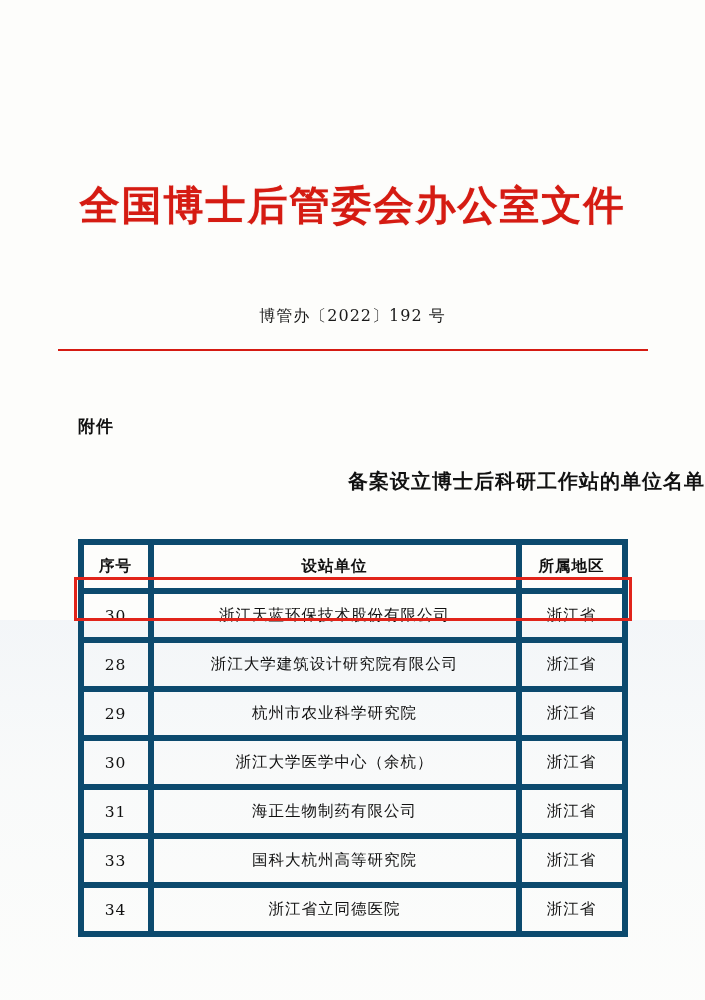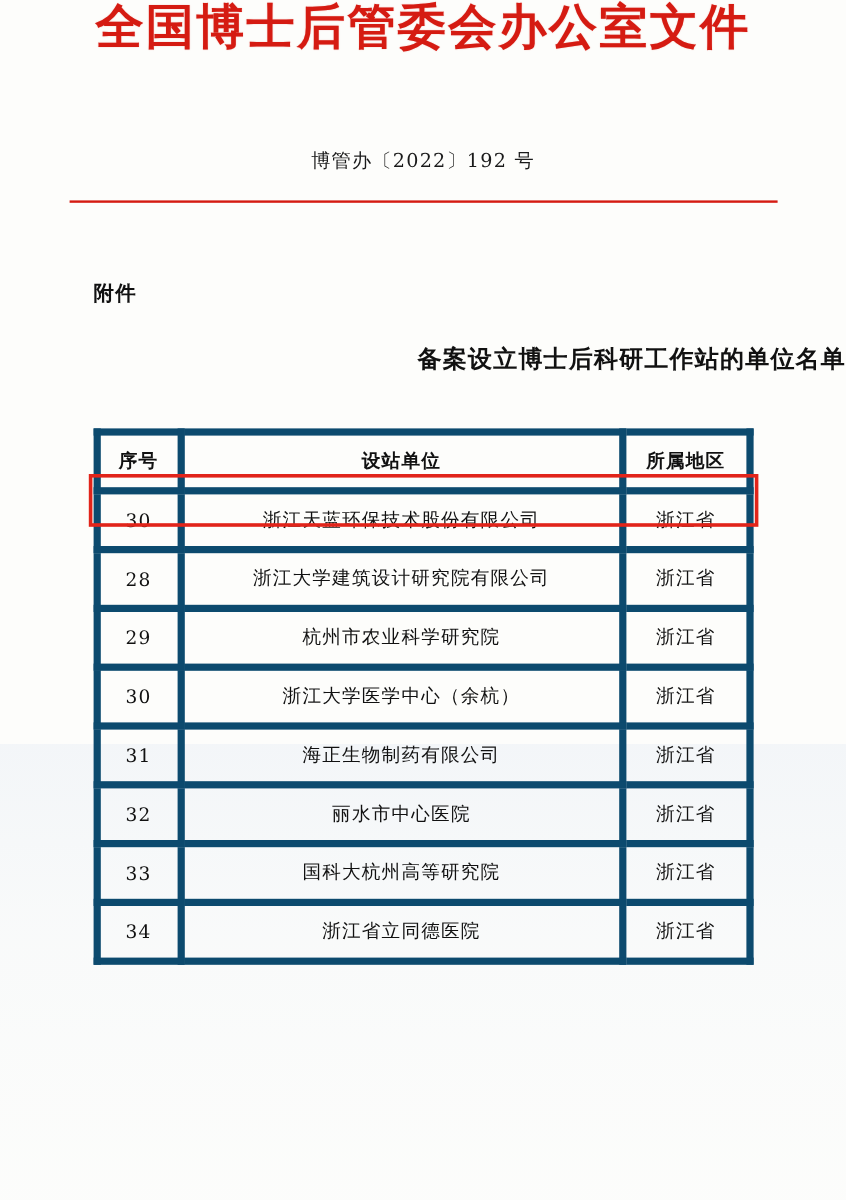--- a/index.html
+++ b/index.html
@@ -31,20 +31,21 @@
     pointer-events: none;
   }
   .doc-title {
     text-align: center;
     color: #d51b12;
     font-family: "DejaVu Serif", "Liberation Serif", serif;
     font-weight: bold;
     font-size: 40px;
     letter-spacing: 2px;
     margin: 0;
+    padding-top: 182px;
     line-height: 1.15;
     text-shadow: 0 0 1px rgba(213,27,18,0.4);
   }
   .doc-number {
     text-align: center;
     font-size: 16px;
     color: #1a1a1a;
     margin-top: 78px;
     letter-spacing: 1px;
   }
@@ -155,25 +156,20 @@
           <td>30</td>
           <td>浙江大学医学中心（余杭）</td>
           <td>浙江省</td>
         </tr>
         <tr>
           <td>31</td>
           <td>海正生物制药有限公司</td>
           <td>浙江省</td>
         </tr>
         <tr>
-          <td>32</td>
-          <td>丽水市中心医院</td>
-          <td>浙江省</td>
-        </tr>
-        <tr>
           <td>33</td>
           <td>国科大杭州高等研究院</td>
           <td>浙江省</td>
         </tr>
         <tr>
           <td>34</td>
           <td>浙江省立同德医院</td>
           <td>浙江省</td>
         </tr>
       </tbody>

